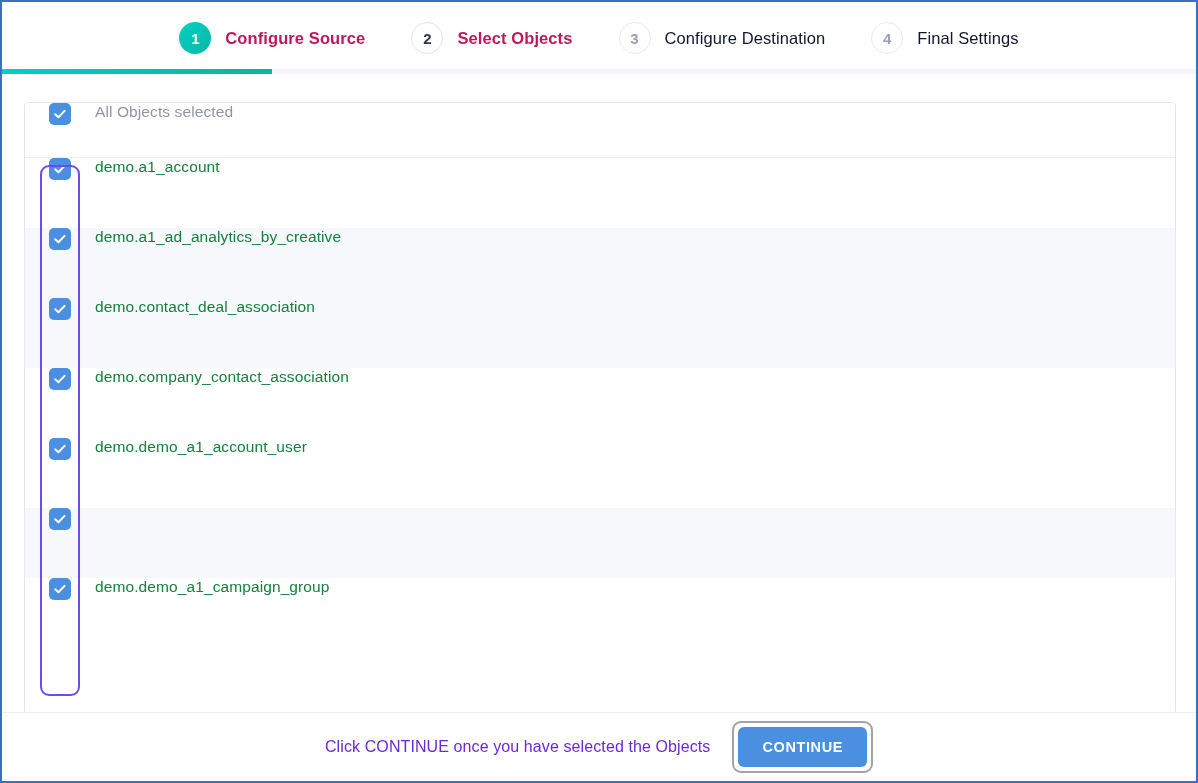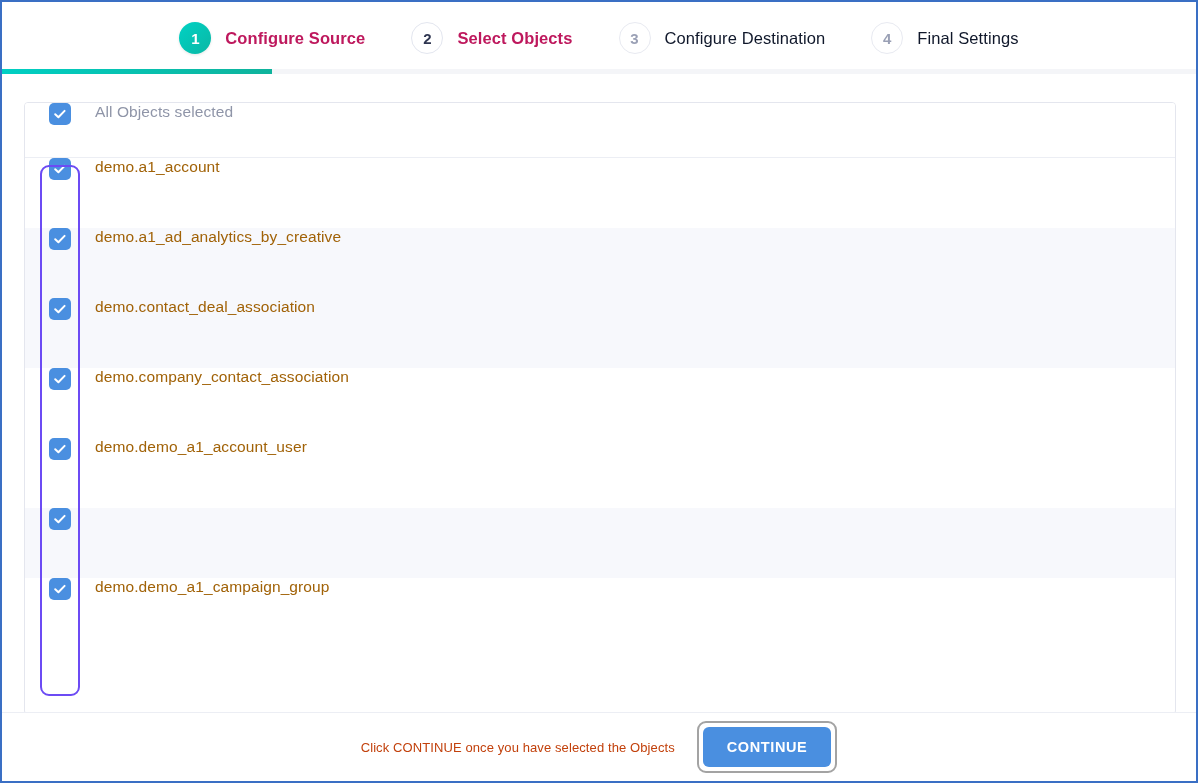--- a/index.html
+++ b/index.html
@@ -116,21 +116,21 @@
     width: 22px; height: 22px;
     border-radius: 5px;
     background: #4a8fe0;
     flex: 0 0 auto;
     display: flex; align-items: center; justify-content: center;
   }
   .cb svg { display: block; }
   .obj-label {
     margin-left: 24px;
     font-size: 15.5px;
-    color: #a16207;
+    color: #15803d;
     letter-spacing: .1px;
   }
   .obj-label.muted { color: #8f95a8; }
 
   
   .focus-ring-col {
     position: absolute;
     left: 15px; top: 62px;
     width: 40px; height: 531px;
     border: 2px solid #6c4bf4;
@@ -144,22 +144,22 @@
     left: 0; right: 0; bottom: 0;
     height: 69px;
     background: #ffffff;
     border-top: 1px solid #eceef4;
     display: flex;
     align-items: center;
     justify-content: center;
     gap: 22px;
   }
   .footer-hint {
-    font-size: 13px;
-    color: #c2410c;
+    font-size: 16px;
+    color: #6d28d9;
     letter-spacing: .1px;
   }
   .btn-wrap {
     border: 2px solid #a3a3a3;
     border-radius: 9px;
     padding: 4px;
     display: inline-flex;
     align-items: flex-end;
   }
   .btn-continue {

